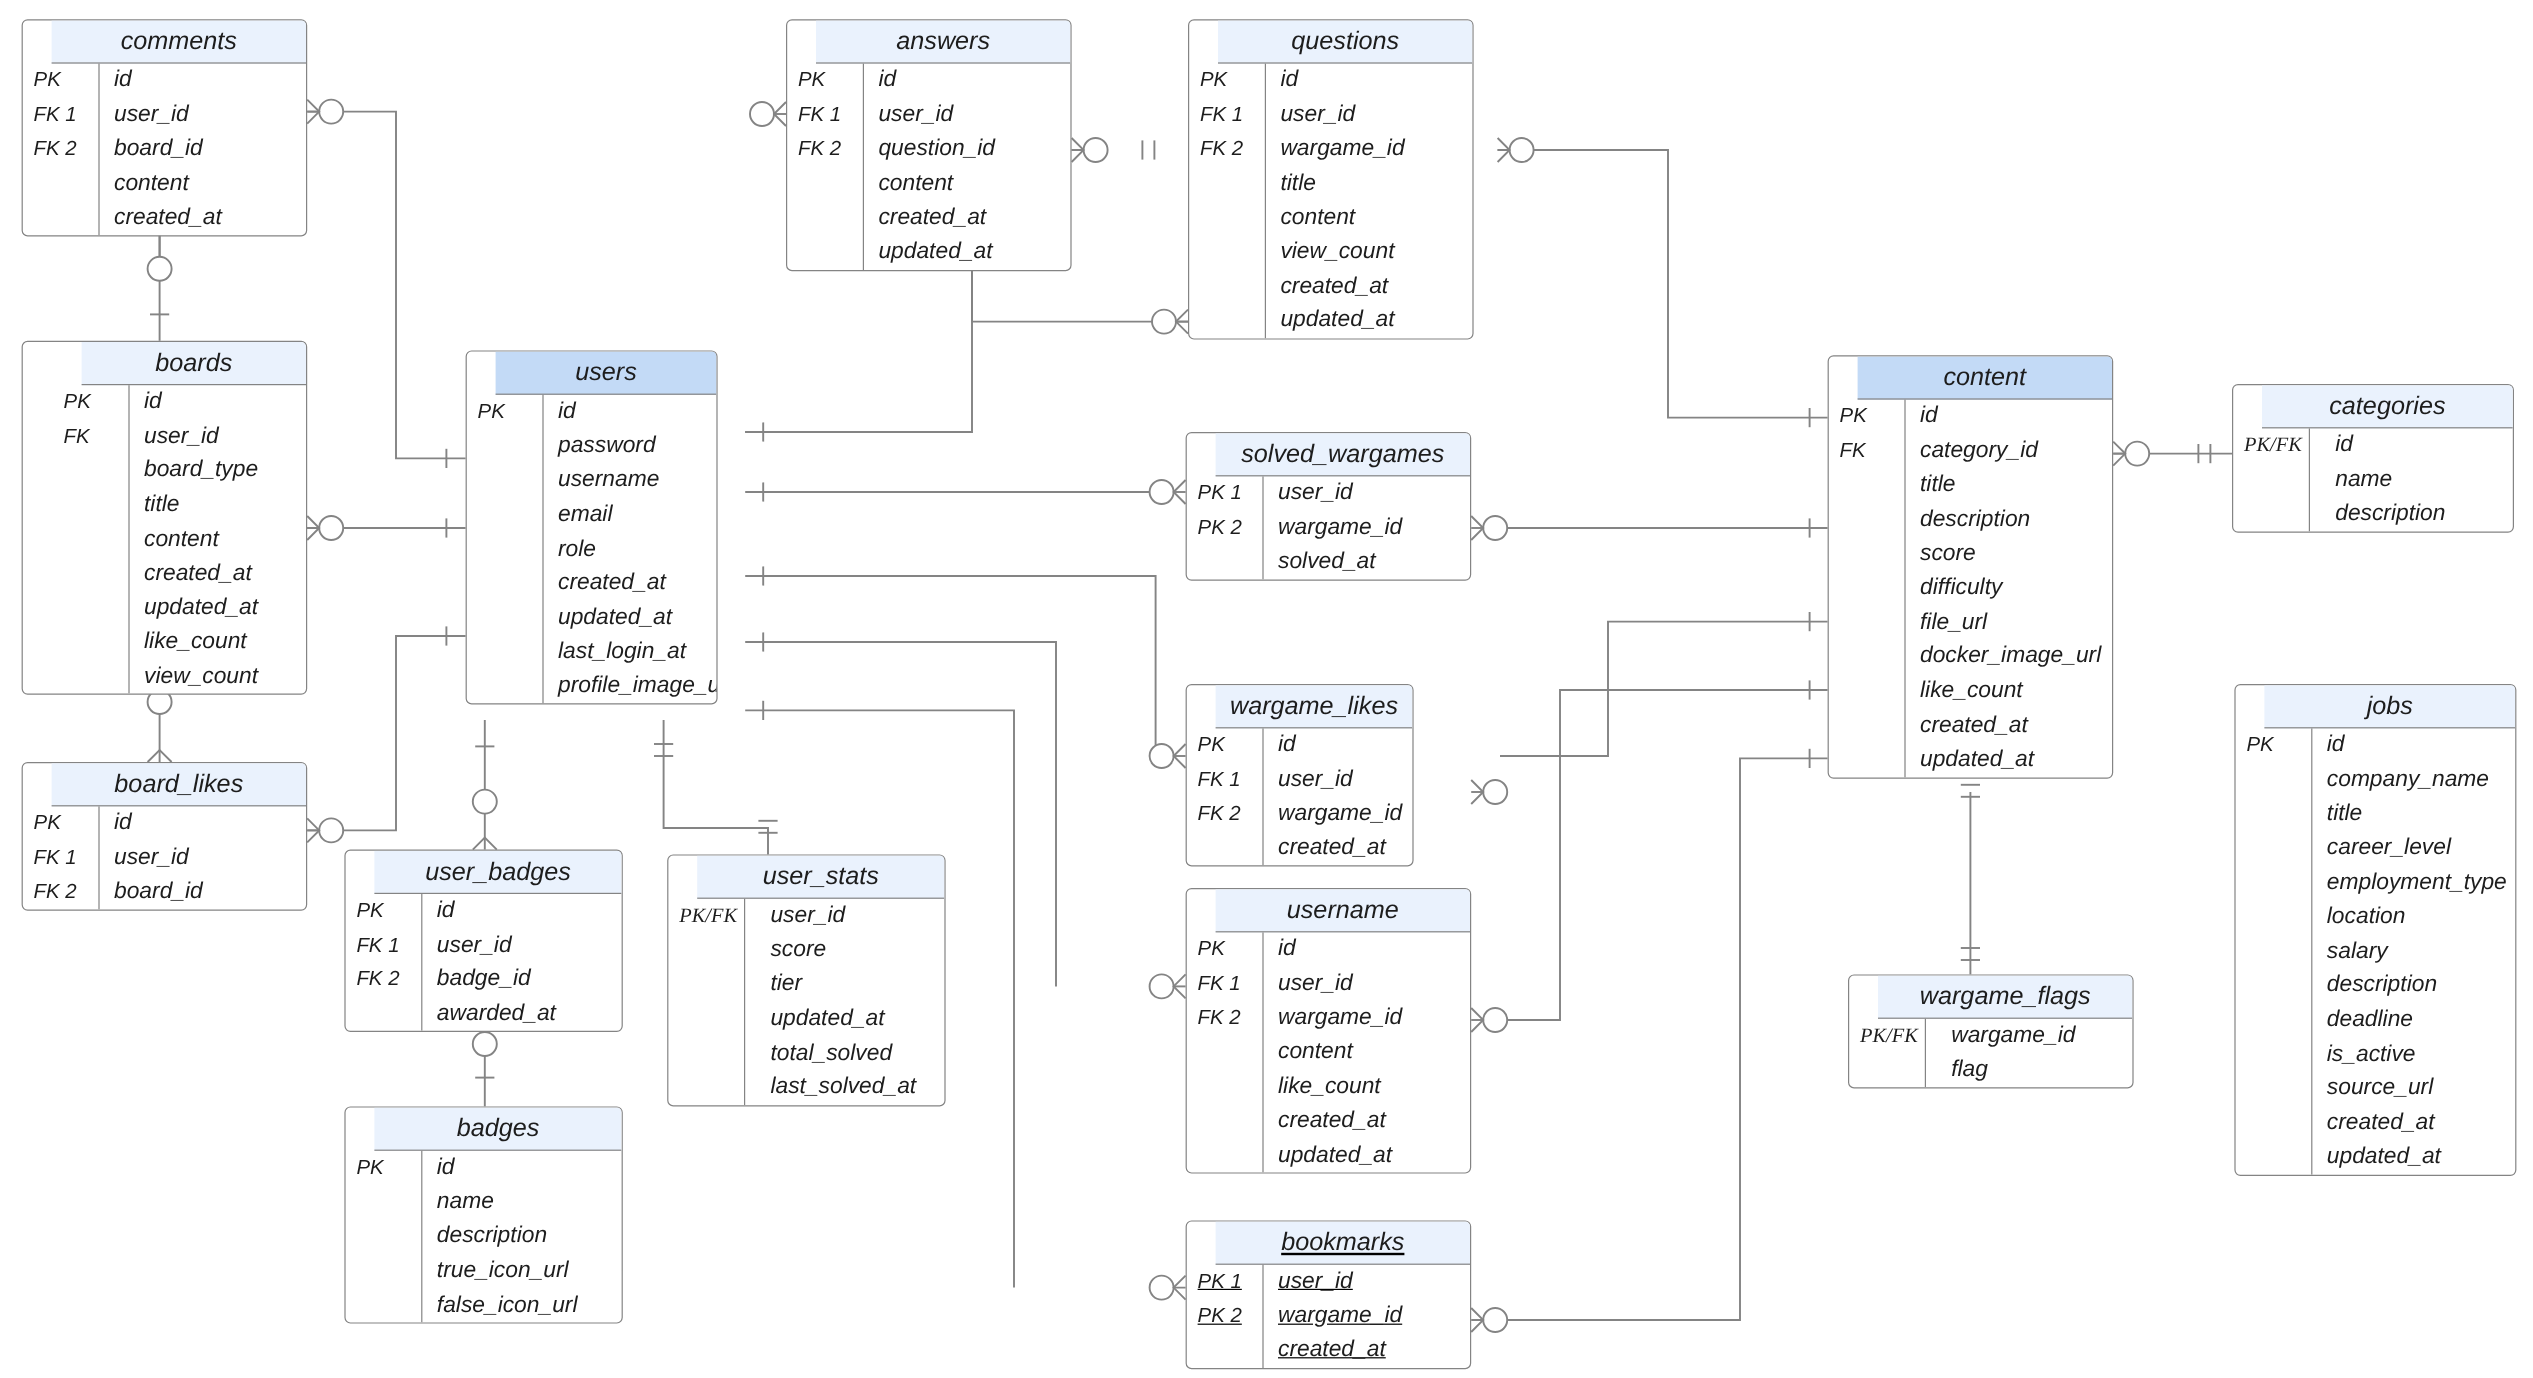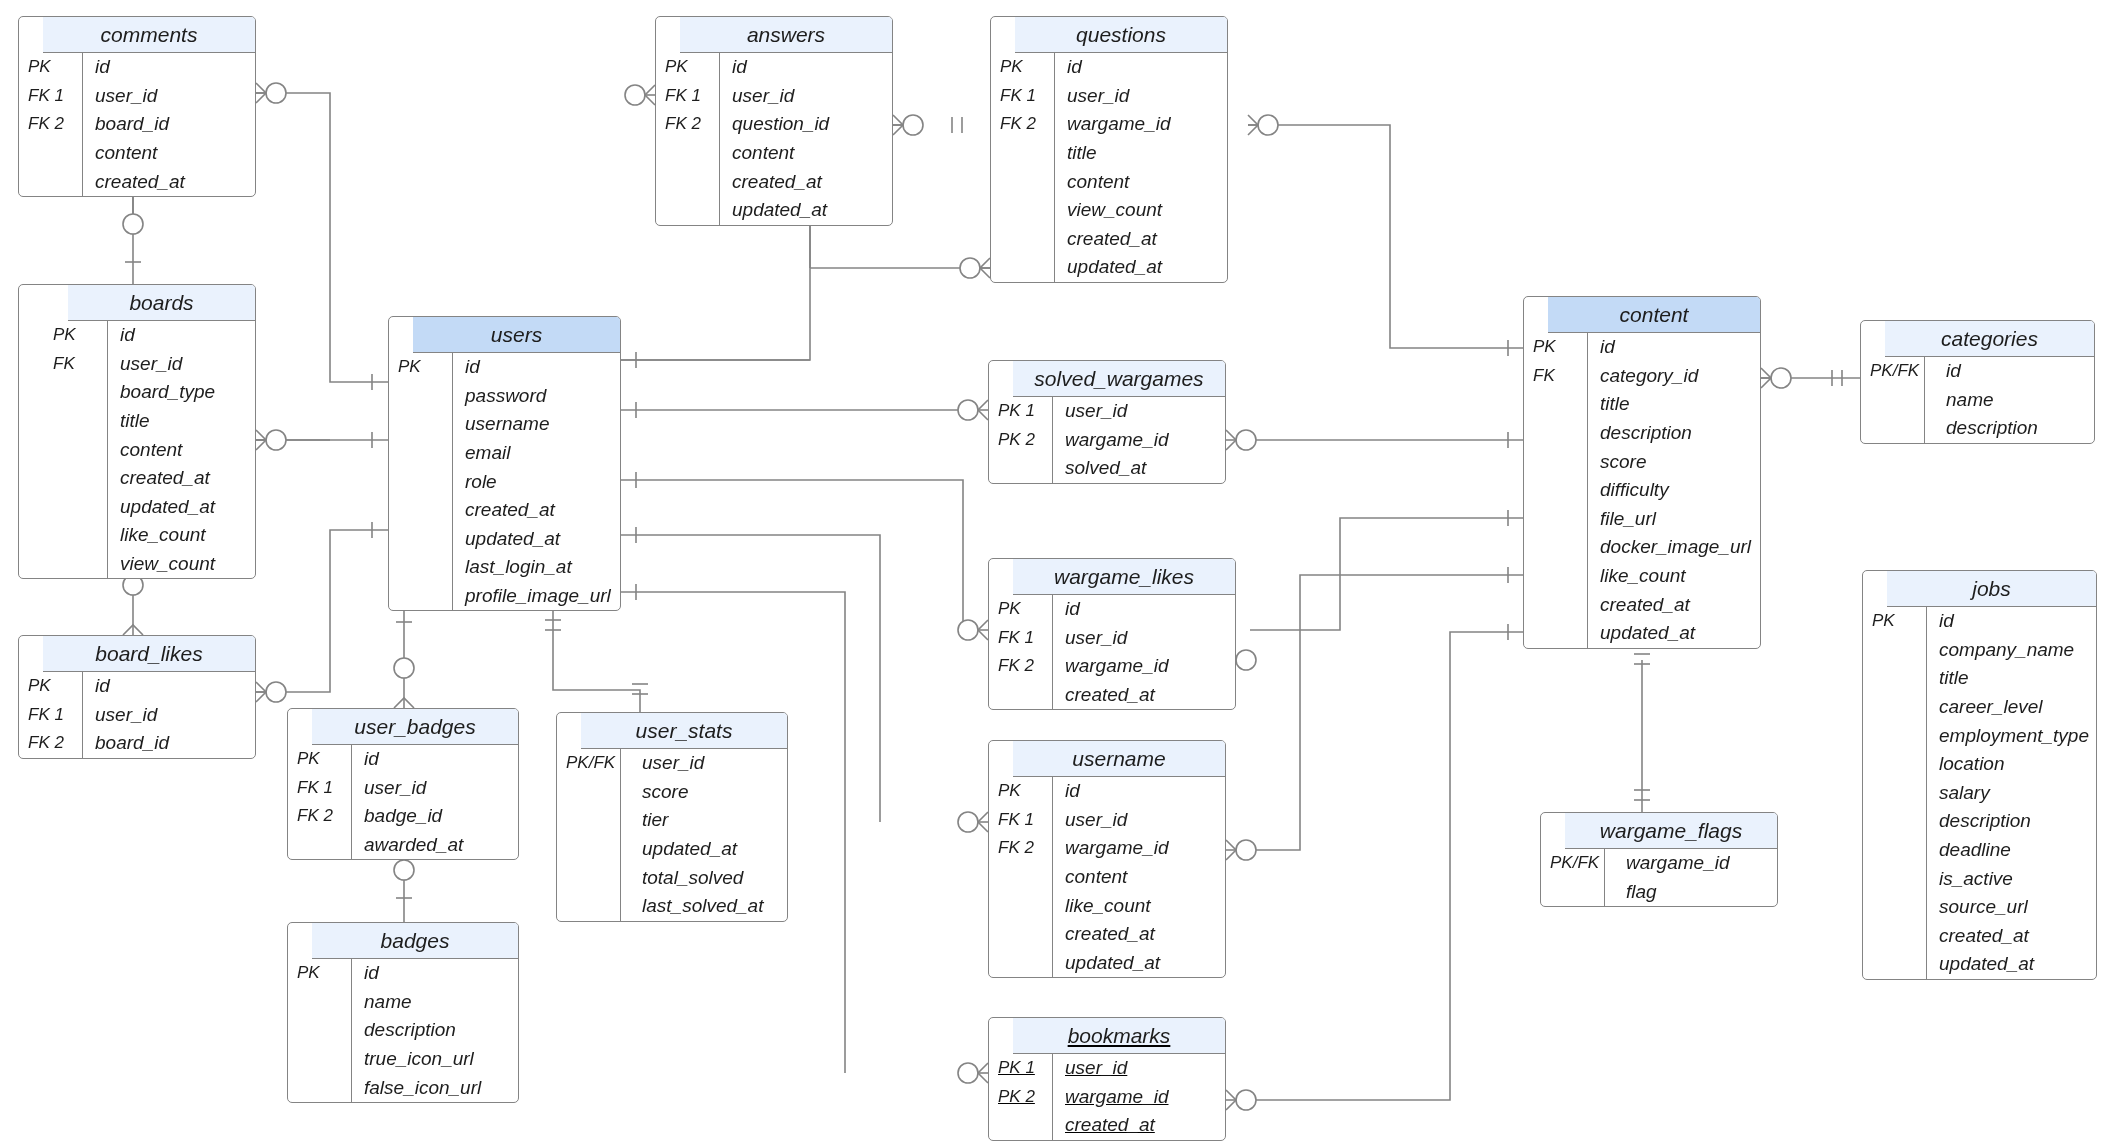--- a/index.html
+++ b/index.html
@@ -60,21 +60,21 @@
     box-sizing:border-box;
     flex:1 1 auto;
   }
   .rows::before{
     content:"";
     position:absolute;
     left:63px;top:0;bottom:0;
     width:1.2px;
     background:#848484;
   }
-  .kw-wide   .k{width:72px;flex:0 0 72px;}
+  .kw-wide   .k{width:72px;flex:0 0 72px;font-family:Liberation Serif, serif;}
 </style>
 </head>
 <body>
 
 <div id="canvas">
   <svg class="links" viewBox="0 0 2111 1148" xmlns="http://www.w3.org/2000/svg">
     <g fill="none" stroke="#848484" stroke-width="1.6" stroke-linecap="butt">
 
       <path d="M256,93 L330,93 L330,382 L388,382"></path>
 
@@ -423,21 +423,21 @@
           <div class="row">
             <div class="k"></div>
             <div class="col">like_count</div>
           </div>
           <div class="row">
             <div class="k"></div>
             <div class="col">view_count</div>
           </div>
         </div>
       </div>
-      <div class="table hl" style="left: 388px; top: 316px; width: 233px;">
+      <div class="table hl" style="left: 388px; top: 292px; width: 210px;">
         <div class="thead">users</div>
         <div class="rows">
           <div class="row">
             <div class="k">PK</div>
             <div class="col">id</div>
           </div>
           <div class="row">
             <div class="k"></div>
             <div class="col">password</div>
           </div>
@@ -547,21 +547,21 @@
           <div class="row">
             <div class="k"></div>
             <div class="col">name</div>
           </div>
           <div class="row">
             <div class="k"></div>
             <div class="col">description</div>
           </div>
         </div>
       </div>
-      <div class="table" style="left: 988px; top: 558px; width: 248px;">
+      <div class="table" style="left: 988px; top: 570px; width: 190px;">
         <div class="thead">wargame_likes</div>
         <div class="rows">
           <div class="row">
             <div class="k">PK</div>
             <div class="col">id</div>
           </div>
           <div class="row">
             <div class="k">FK 1</div>
             <div class="col">user_id</div>
           </div>

